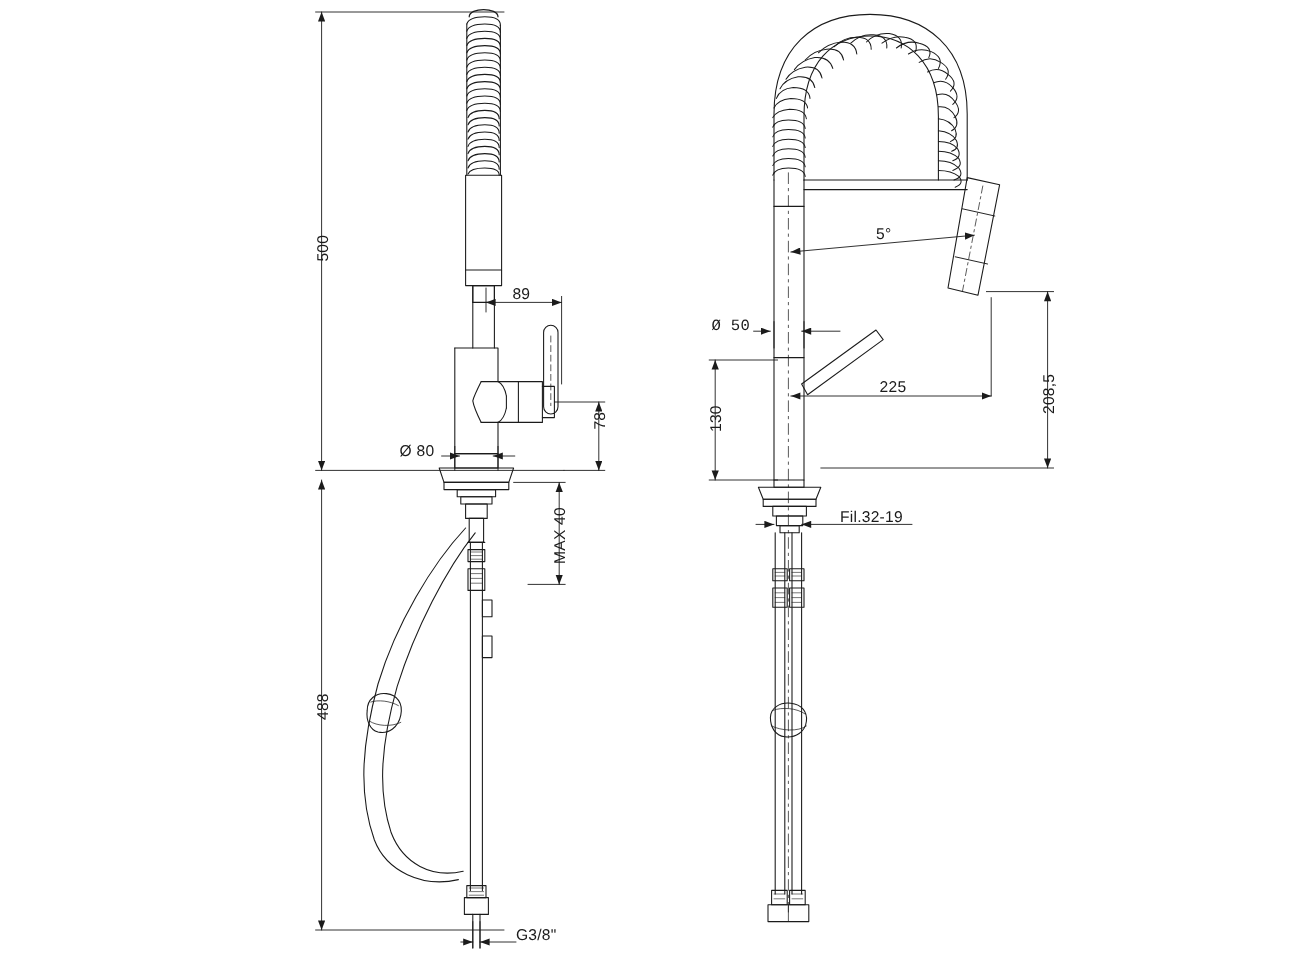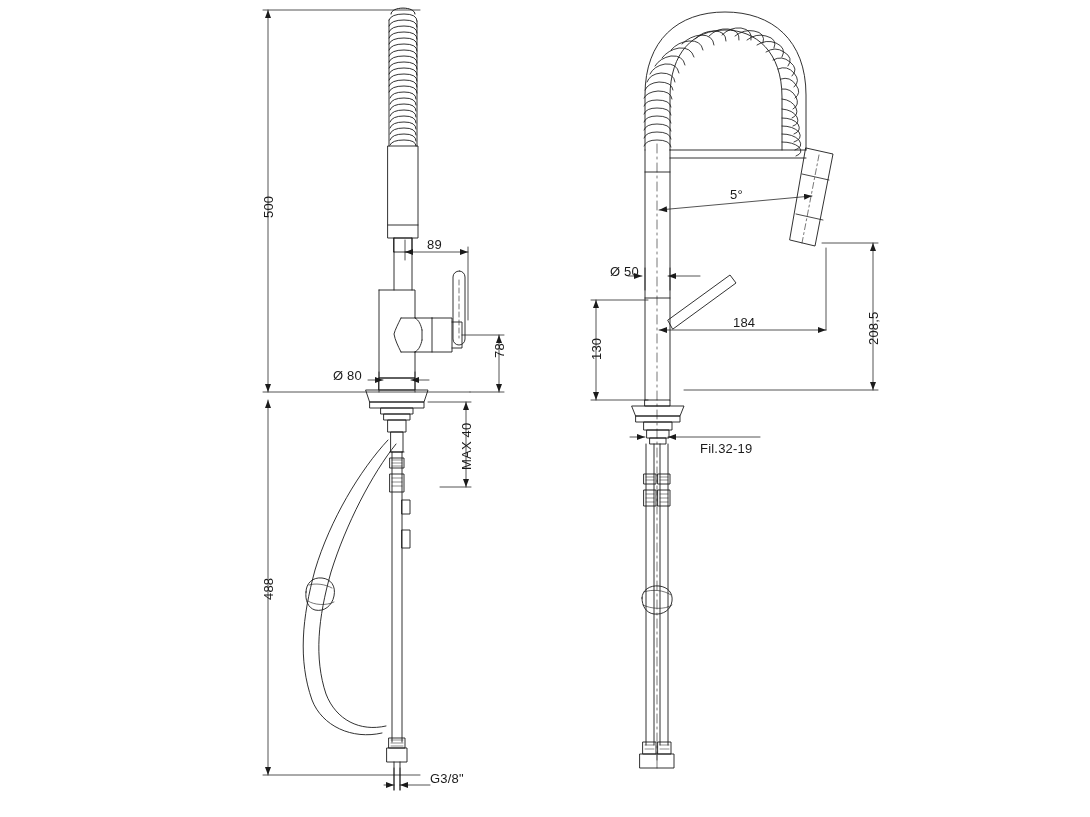--- a/index.html
+++ b/index.html
@@ -335,25 +335,25 @@
   <div class="dim-label" style="left:427px; top:238px;">89</div>
 
   <div class="dim-label" style="left:333px; top:369px;">Ø 80</div>
 
   <div class="dim-label rot90" style="left:493px; top:358px;">78</div>
 
   <div class="dim-label rot90" style="left:460px; top:470px;">MAX 40</div>
 
   <div class="dim-label" style="left:430px; top:772px;">G3/8"</div>
 
-  <div class="dim-label" style="left:610px; top:265px;">Ø 50</div>
+  <div class="dim-label" style="left:593px; top:265px;font-family:Liberation Mono, monospace;">Ø 50</div>
 
   <div class="dim-label rot90" style="left:590px; top:360px;">130</div>
 
-  <div class="dim-label" style="left:733px; top:316px;">184</div>
+  <div class="dim-label" style="left:733px; top:316px;">225</div>
 
   <div class="dim-label rot90" style="left:867px; top:345px;">208,5</div>
 
   <div class="dim-label" style="left:730px; top:188px;">5°</div>
 
-  <div class="dim-label" style="left:700px; top:442px;text-align:center;">Fil.32-19</div>
+  <div class="dim-label" style="left:700px; top:424px;text-align:center;">Fil.32-19</div>
 
 </div>
 
 </body></html>

